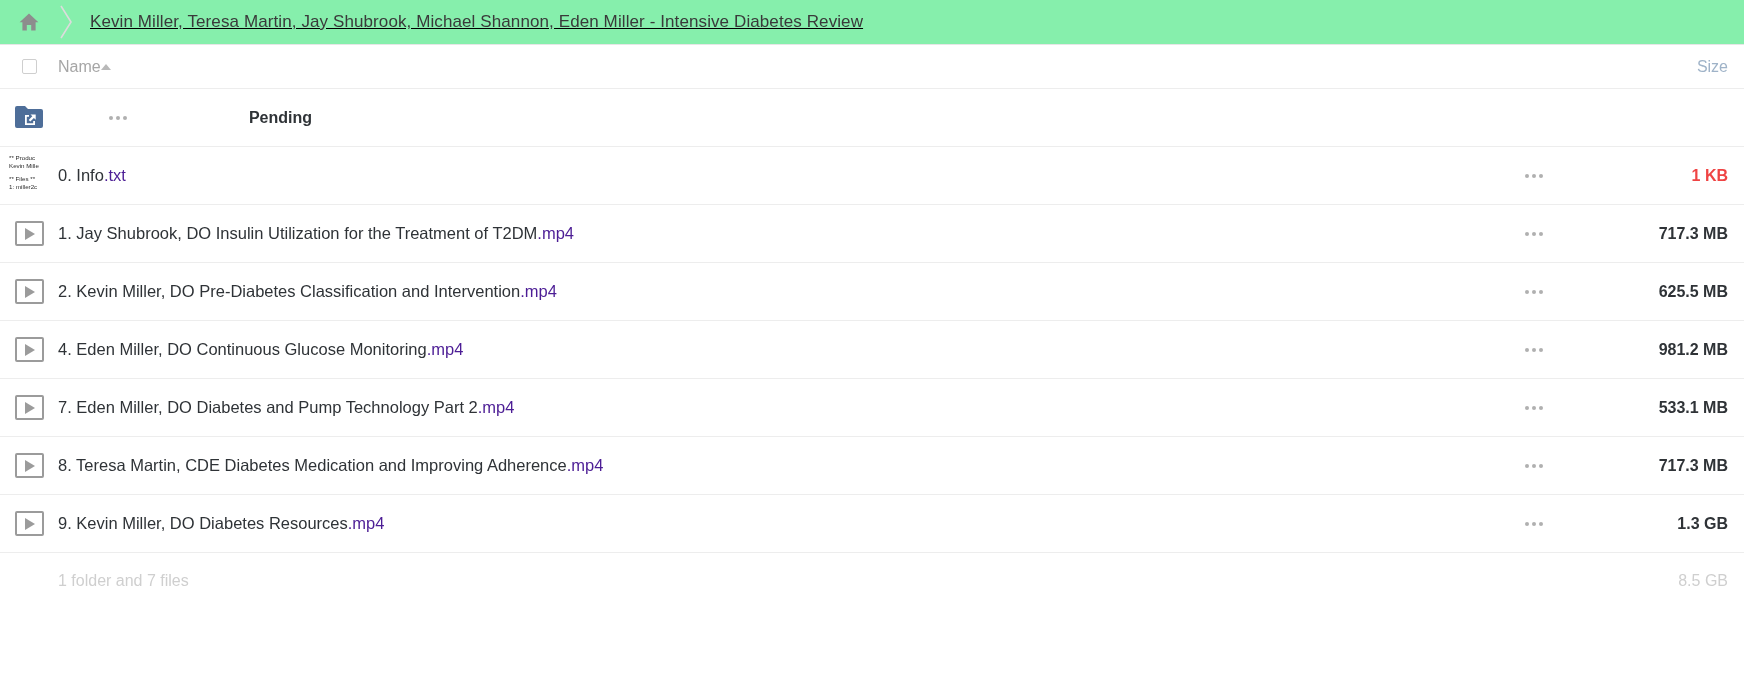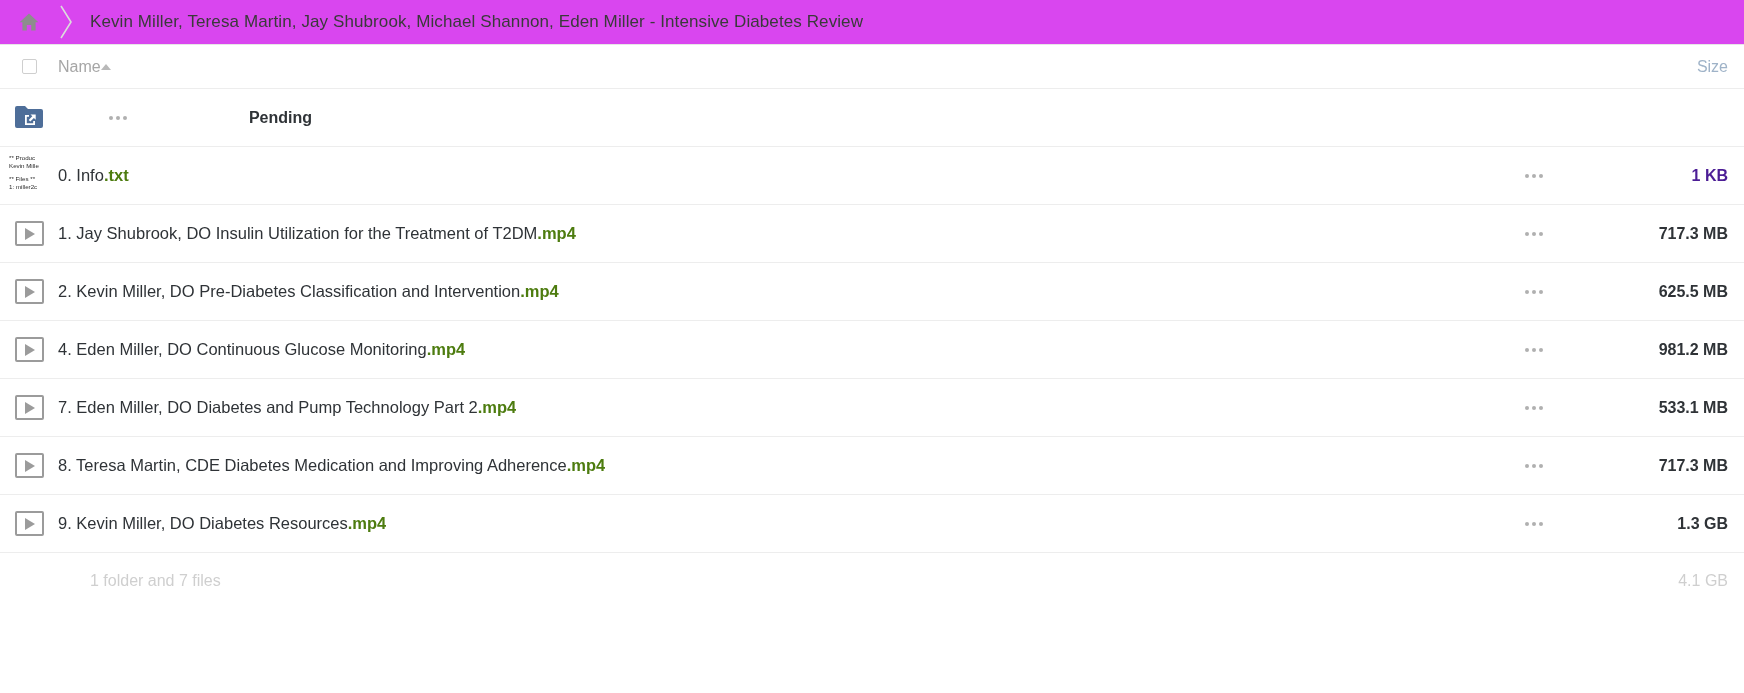--- a/index.html
+++ b/index.html
@@ -11,21 +11,22 @@
     -webkit-font-smoothing: antialiased;
   }
   body { overflow: hidden; }
 
   
   .breadcrumb-bar {
     height: 44px;
     display: flex;
     align-items: center;
     padding-left: 16px;
-    background: #d946ef;
+    background: #86efac;
+    text-decoration: underline;
   }
   .home-icon {
     width: 26px; height: 26px;
     display: flex; align-items: center; justify-content: center;
     color: #8a8a8a;
     flex: 0 0 auto;
   }
   .home-icon svg { display: block; }
   .crumb-sep {
     width: 48px;
@@ -121,24 +122,24 @@
   
   .body-row { height: 58px; }
 
   .name-text {
     font-size: 16.5px;
     color: #2f3337;
     white-space: nowrap;
     overflow: hidden;
     text-overflow: ellipsis;
   }
-  .ext { color: #4d7c0f; font-weight: bold; }
+  .ext { color: #4c1d95; }
 
   .size-pending { color: #2f3337; }
-  .size-gray { color: #4c1d95; }
+  .size-gray { color: #ef4444; }
 
   .dots {
     display: flex;
     gap: 3px;
   }
   .dots i {
     width: 4px; height: 4px;
     border-radius: 50%;
     background: #b0b0b0;
     display: block;
@@ -184,21 +185,21 @@
   .txt-thumb .gap { height: 5px; }
 
   
   .footer {
     height: 56px;
     display: flex;
     align-items: center;
     border-top: 1px solid #ededed;
   }
   .footer-left {
-    padding-left: 90px;
+    padding-left: 58px;
     font-size: 16px;
     color: #cfcfcf;
   }
   .footer-spacer { flex: 1 1 auto; }
   .footer-right {
     width: 150px;
     padding-right: 16px;
     text-align: right;
     font-size: 16px;
     color: #cfcfcf;
@@ -390,16 +391,16 @@
           <i></i>
           <i></i>
         </span>
     </div>
     <div class="col-size size-pending">1.3 GB</div>
   </div>
 
   <div class="footer">
     <div class="footer-left">1 folder and 7 files</div>
     <div class="footer-spacer"></div>
-    <div class="footer-right">4.1 GB</div>
+    <div class="footer-right">8.5 GB</div>
   </div>
 
 </div>
 
 </body></html>

